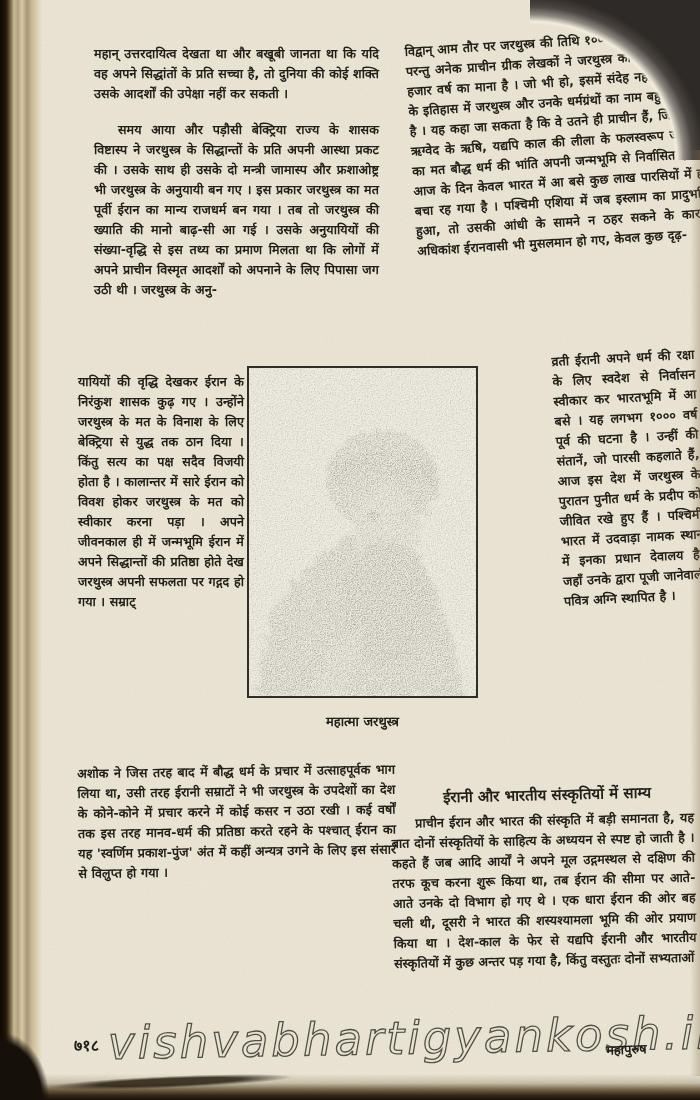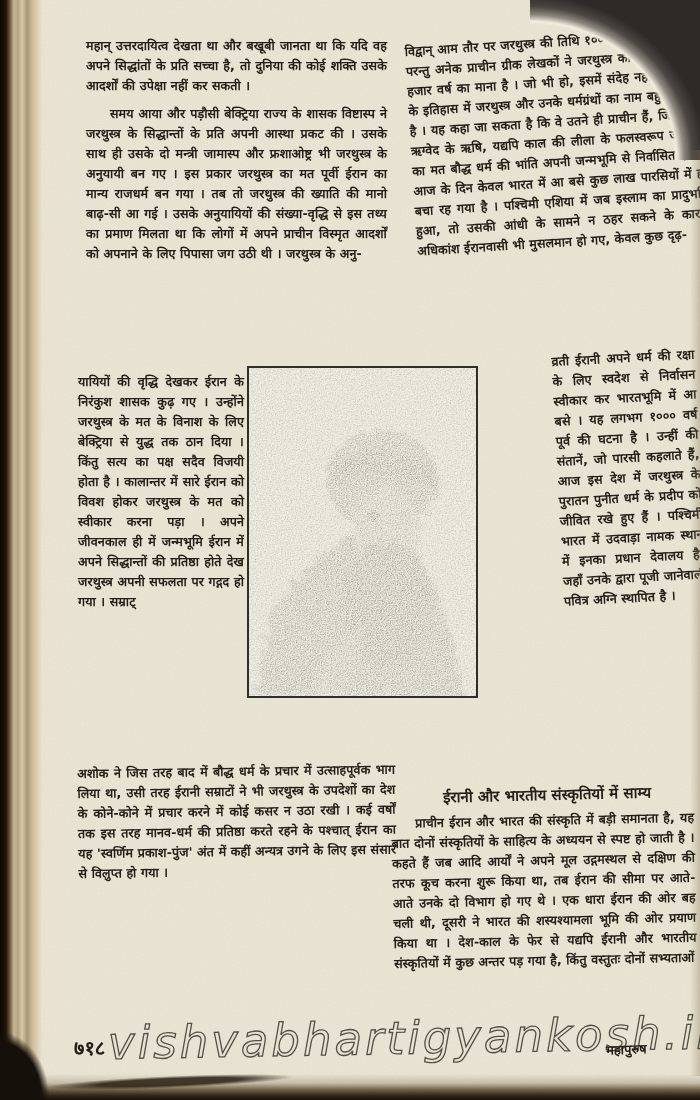--- a/index.html
+++ b/index.html
@@ -22,37 +22,37 @@
   .bottom-swoosh{position:absolute;left:45px;bottom:12px;width:250px;height:12px;z-index:7;
     transform:rotate(-2.4deg);border-radius:50%;pointer-events:none;
     background:radial-gradient(ellipse at 50% 50%, rgba(40,30,18,.85) 0 40%, rgba(40,30,18,0) 70%);}
   .mottle{position:absolute;inset:0;z-index:5;opacity:.07;pointer-events:none;}
   
   .blk{position:absolute;text-align:justify;font-size:12.6px;line-height:20px;
        font-weight:600;letter-spacing:.1px;z-index:2;}
   .indent{text-indent:1.9em;}
   .h{position:absolute;text-align:center;font-size:15px;font-weight:bold;z-index:2;}
   .l-top{left:78px;top:28px;width:317px;}
-  .l-top p{margin:8px;}
+  .l-top p{margin:16px;}
   .l-narrow{left:78px;top:372px;width:166px;}
   .l-bottom{left:77px;top:764px;width:318px;transform:rotate(-0.8deg);transform-origin:0 0;}
   .l-heading{left:78px;top:938px;width:318px;}
   .l-last{left:78px;top:970px;width:318px;}
   .r-top{left:404px;top:42px;width:294px;transform:rotate(-3.6deg);transform-origin:0 0;}
   .r-narrow{left:551px;top:352px;width:143px;transform:rotate(-3deg);transform-origin:0 0;}
   .r-heading{left:400px;top:784px;width:294px;transform:rotate(-1.4deg);}
   .r-bottom{left:391px;top:814px;width:303px;transform:rotate(-1.2deg);transform-origin:0 0;}
   
   .figure{position:absolute;left:247px;top:366px;width:231px;height:332px;z-index:3;
     border:2px solid rgba(22,20,16,.88);background:#ded9c9;box-sizing:border-box;}
   .figure svg{display:block;width:100%;height:100%;}
   .caption{position:absolute;left:247px;top:712px;width:231px;text-align:center;
     font-size:13px;font-weight:600;z-index:3;}
   
-  .pageno{position:absolute;left:74px;top:1034px;font-size:20px;font-weight:bold;z-index:8;}
+  .pageno{position:absolute;left:74px;top:1034px;font-size:16px;font-weight:bold;z-index:8;}
   .watermark{position:absolute;left:108px;top:1016px;width:560px;z-index:8;
     font-size:45px;font-style:italic;letter-spacing:3px;line-height:1;white-space:nowrap;
     color:rgba(233,228,211,.15);-webkit-text-stroke:1.3px rgba(45,42,38,.8);
     transform:rotate(-1deg);}
   .footer-right{position:absolute;left:606px;top:1040px;font-size:13px;font-weight:bold;
     transform:rotate(-2deg);z-index:8;}
 </style>
 </head>
 <body>
 
@@ -103,20 +103,21 @@
         <ellipse cx="137" cy="160" rx="33" ry="40" fill="#b2aa97"></ellipse>
         <ellipse cx="124" cy="148" rx="6" ry="4" fill="#4a453c"></ellipse>
         <ellipse cx="156" cy="146" rx="6" ry="4" fill="#4a453c"></ellipse>
         <ellipse cx="138" cy="235" rx="44" ry="62" fill="#7e7769"></ellipse>
         <path d="M60,328 Q90,260 120,255 Q100,300 95,328 Z" fill="#a39b89"></path>
       </g>
       <rect width="227" height="328" filter="url(#darkSpeck)" opacity="0.5"></rect>
       <rect width="227" height="328" filter="url(#whiteSpeck)" opacity="0.9"></rect>
     </svg>
   </div>
+  <div class="caption">महात्मा जरथुस्त्र</div>
 
   <div class="pageno">७१८</div>
   <div class="watermark">vishvabhartigyankosh.in</div>
   <div class="footer-right">महापुरुष</div>
 
   <div class="binding"></div>
   <div class="binding-blob"></div>
   <div class="corner-tr"></div>
   <div class="right-edge"></div>
   <div class="bottom-edge"></div>

